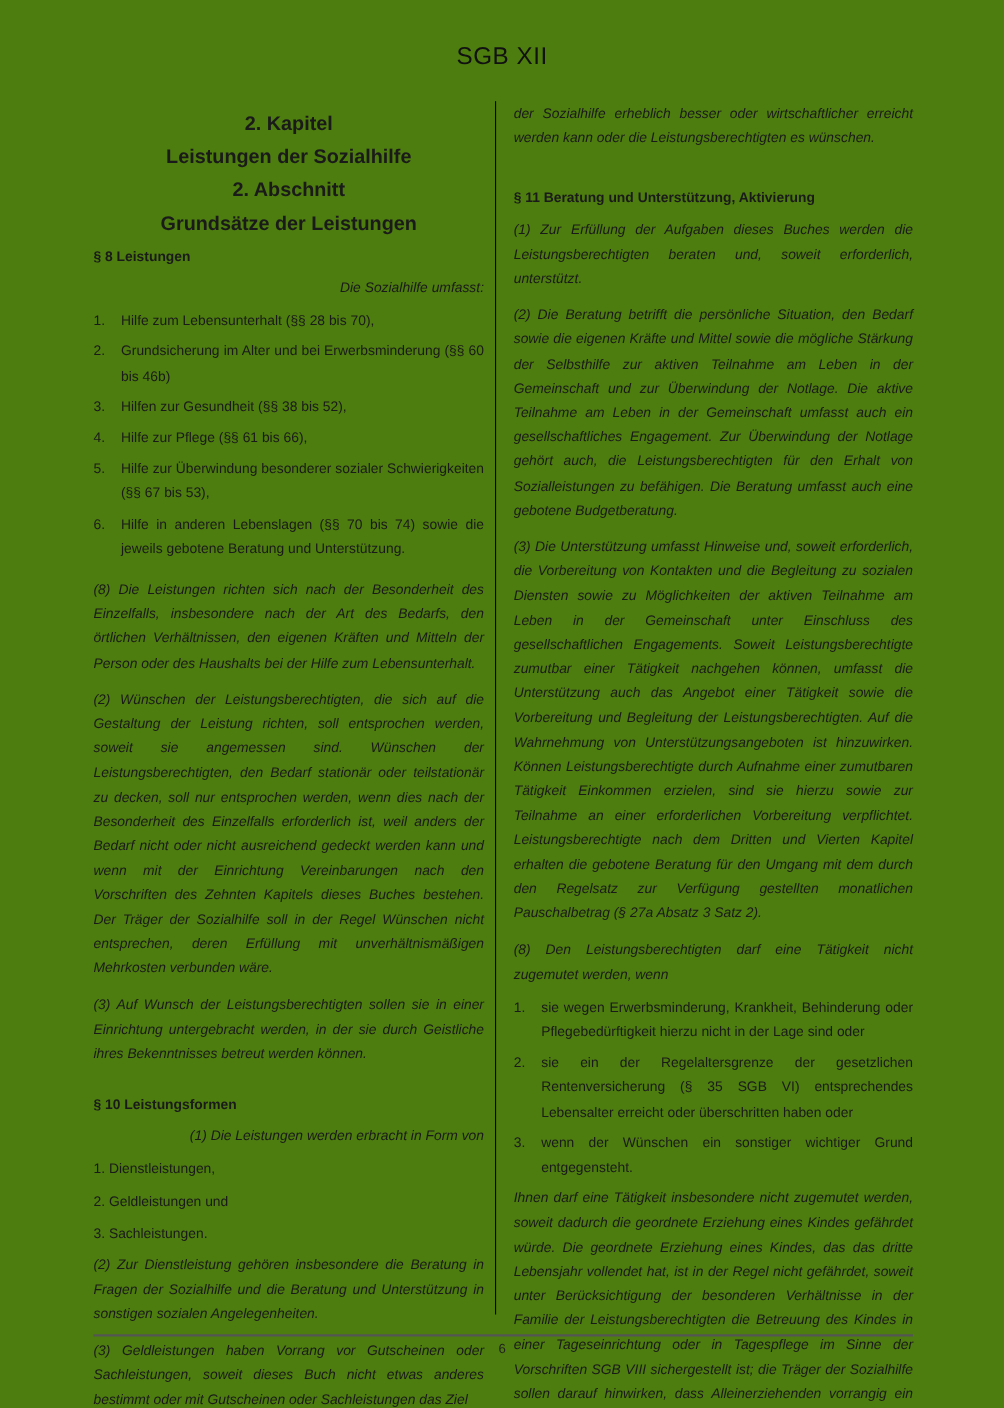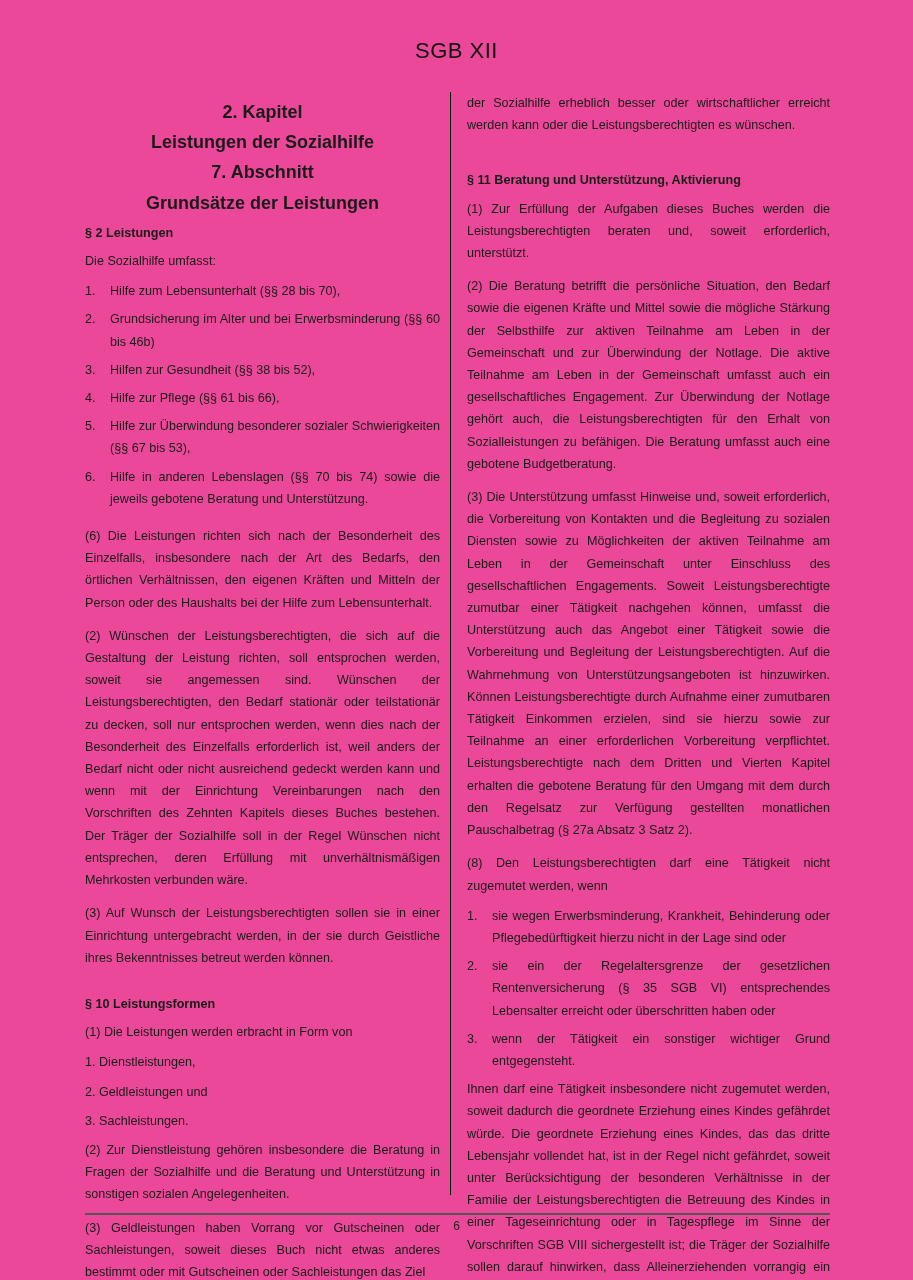--- a/index.html
+++ b/index.html
@@ -8,21 +8,21 @@
     background: #ffffff;
   }
   body {
     font-family: "Liberation Sans", sans-serif;
     color: #1a1a1a;
   }
   .page {
     position: relative;
     width: 913px;
     height: 1280px;
-    background: #ec4899;
+    background: #4d7c0f;
     overflow: hidden;
     box-sizing: border-box;
   }
   .doc-header {
     position: absolute;
     top: 38px;
     left: 0;
     width: 913px;
     text-align: center;
     font-size: 22px;
@@ -57,20 +57,21 @@
   .col-right {
     padding-left: 19px;
     width: 382px;
   }
   p, .line {
     margin: 0;
     font-size: 12.6px;
     line-height: 22.2px;
     text-align: justify;
     text-justify: inter-word;
+    font-style: italic;
   }
   .para {
     margin: 0 0 11px 0;
   }
   .para.tight {
     margin: 0 0 8px 0;
   }
   .center {
     text-align: center;
     font-weight: bold;
@@ -79,21 +80,21 @@
     line-height: 22.2px;
   }
   .head {
     font-weight: bold;
     text-align: left;
     margin: 4px 0 6px 0;
     font-size: 12.6px;
     line-height: 22.2px;
   }
   .plain {
-    text-align: left;
+    text-align: right;
   }
   .numlist {
     margin: 0 0 5px 0;
     padding: 0;
     list-style: none;
   }
   .numitem {
     display: flex;
     align-items: flex-start;
     margin: 0 0 6px 0;
@@ -146,24 +147,24 @@
   <div class="divider"></div>
 
   <div class="columns">
 
     <div class="col col-left">
 
       <div class="spacer-sm"></div>
 
       <div class="center">2. Kapitel</div>
       <div class="center">Leistungen der Sozialhilfe</div>
-      <div class="center">7. Abschnitt</div>
+      <div class="center">2. Abschnitt</div>
       <div class="center">Grundsätze der Leistungen</div>
 
-      <div class="head">§ 2 Leistungen</div>
+      <div class="head">§ 8 Leistungen</div>
       <p class="para tight plain">Die Sozialhilfe umfasst:</p>
 
       <div class="numlist">
         <div class="numitem">
           <span class="num">1.</span>
           <span class="txt">Hilfe zum Lebensunterhalt (§§ 28 bis 70),</span>
         </div>
         <div class="numitem">
           <span class="num">2.</span>
           <span class="txt">Grundsicherung im Alter und bei Erwerbsminderung (§§ 60 bis 46b)</span>
@@ -181,21 +182,21 @@
           <span class="txt">Hilfe zur Überwindung besonderer sozialer Schwierigkeiten (§§ 67 bis 53),</span>
         </div>
         <div class="numitem">
           <span class="num">6.</span>
           <span class="txt">Hilfe in anderen Lebenslagen (§§ 70 bis 74) sowie die jeweils gebotene Beratung und Unterstützung.</span>
         </div>
       </div>
 
       <div class="spacer-sm"></div>
 
-      <p class="para">(6) Die Leistungen richten sich nach der Besonderheit des Einzelfalls, insbesondere nach der Art des Bedarfs, den örtlichen Verhältnissen, den eigenen Kräften und Mitteln der Person oder des Haushalts bei der Hilfe zum Lebensunterhalt.</p>
+      <p class="para">(8) Die Leistungen richten sich nach der Besonderheit des Einzelfalls, insbesondere nach der Art des Bedarfs, den örtlichen Verhältnissen, den eigenen Kräften und Mitteln der Person oder des Haushalts bei der Hilfe zum Lebensunterhalt.</p>
       <p class="para">(2) Wünschen der Leistungsberechtigten, die sich auf die Gestaltung der Leistung richten, soll entsprochen werden, soweit sie angemessen sind. Wünschen der Leistungsberechtigten, den Bedarf stationär oder teilstationär zu decken, soll nur entsprochen werden, wenn dies nach der Besonderheit des Einzelfalls erforderlich ist, weil anders der Bedarf nicht oder nicht ausreichend gedeckt werden kann und wenn mit der Einrichtung Vereinbarungen nach den Vorschriften des Zehnten Kapitels dieses Buches bestehen. Der Träger der Sozialhilfe soll in der Regel Wünschen nicht entsprechen, deren Erfüllung mit unverhältnismäßigen Mehrkosten verbunden wäre.</p>
       <p class="para">(3) Auf Wunsch der Leistungsberechtigten sollen sie in einer Einrichtung untergebracht werden, in der sie durch Geistliche ihres Bekenntnisses betreut werden können.</p>
 
       <div class="spacer-sm"></div>
 
       <div class="head">§ 10 Leistungsformen</div>
       <p class="para tight plain">(1) Die Leistungen werden erbracht in Form von</p>
       <div class="simple-item">1. Dienstleistungen,</div>
       <div class="simple-item">2. Geldleistungen und</div>
       <div class="simple-item">3. Sachleistungen.</div>
@@ -220,21 +221,21 @@
         <div class="numitem">
           <span class="num">1.</span>
           <span class="txt">sie wegen Erwerbsminderung, Krankheit, Behinderung oder Pflegebedürftigkeit hierzu nicht in der Lage sind oder</span>
         </div>
         <div class="numitem">
           <span class="num">2.</span>
           <span class="txt">sie ein der Regelaltersgrenze der gesetzlichen Rentenversicherung (§ 35 SGB VI) entsprechendes Lebensalter erreicht oder überschritten haben oder</span>
         </div>
         <div class="numitem">
           <span class="num">3.</span>
-          <span class="txt">wenn der Tätigkeit ein sonstiger wichtiger Grund entgegensteht.</span>
+          <span class="txt">wenn der Wünschen ein sonstiger wichtiger Grund entgegensteht.</span>
         </div>
       </div>
 
       <p class="para">Ihnen darf eine Tätigkeit insbesondere nicht zugemutet werden, soweit dadurch die geordnete Erziehung eines Kindes gefährdet würde. Die geordnete Erziehung eines Kindes, das das dritte Lebensjahr vollendet hat, ist in der Regel nicht gefährdet, soweit unter Berücksichtigung der besonderen Verhältnisse in der Familie der Leistungsberechtigten die Betreuung des Kindes in einer Tageseinrichtung oder in Tagespflege im Sinne der Vorschriften SGB VIII sichergestellt ist; die Träger der Sozialhilfe sollen darauf hinwirken, dass Alleinerziehenden vorrangig ein Platz zur Tagesbetreuung des Kindes angeboten wird. Auch sonst sind die Pflichten zu berücksichtigen, die den Leistungsberechtigten durch die Führung eines Haushalts oder die Pflege eines Angehörigen entstehen.</p>
 
     </div>
 
   </div>
 
   <div class="footer-rule"></div>

